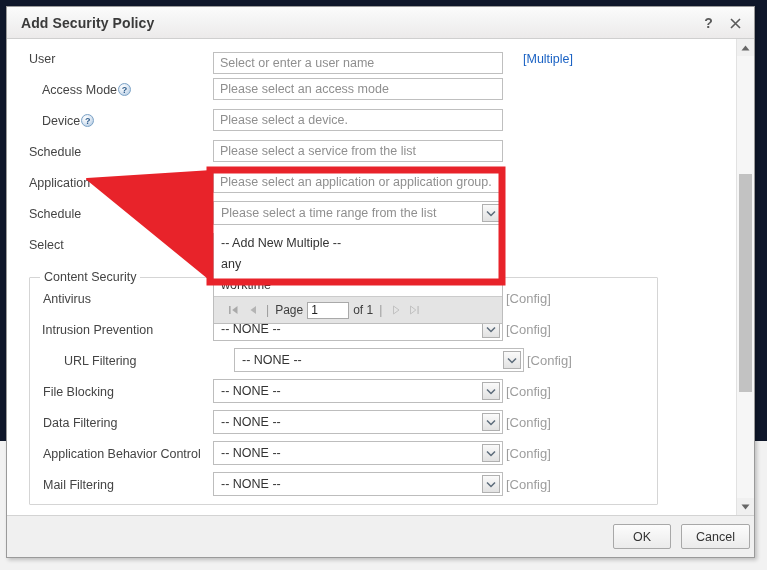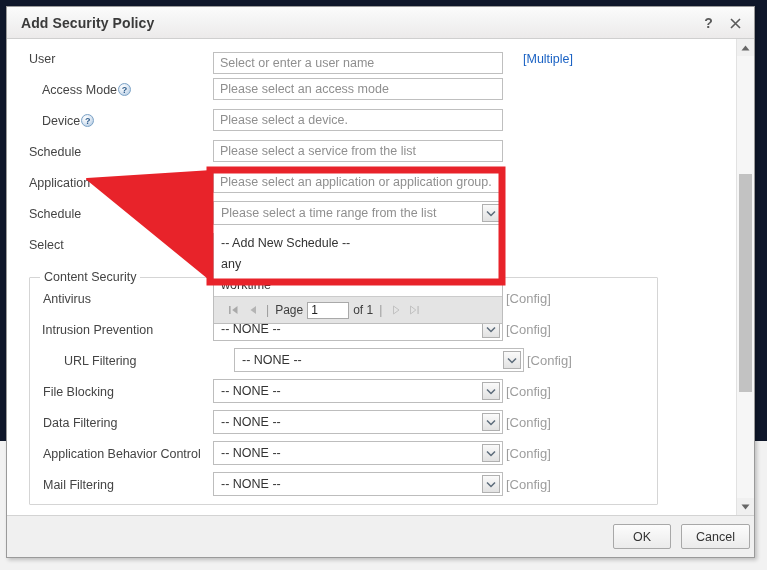--- a/index.html
+++ b/index.html
@@ -436,21 +436,21 @@
           <span class="cfg">[Config]</span>
         </div>
 
         <div class="row" style="top:475px;">
           
           
           
         </div>
 
         <div class="dropdown-pop">
-          <div class="dd-item">-- Add New Schedule --</div>
+          <div class="dd-item">-- Add New Multiple --</div>
           <div class="dd-item">any</div>
           <div class="dd-item">worktime</div>
 
           <div class="dd-pager">
             <span class="pg-btn">
               <svg width="11" height="10" viewBox="0 0 11 10">
                 <rect x="1" y="1" width="1.6" height="8" fill="#a9a9a9"></rect>
                 <path d="M9.5 1 L4.2 5 L9.5 9 Z" fill="#a9a9a9"></path>
               </svg>
             </span>

